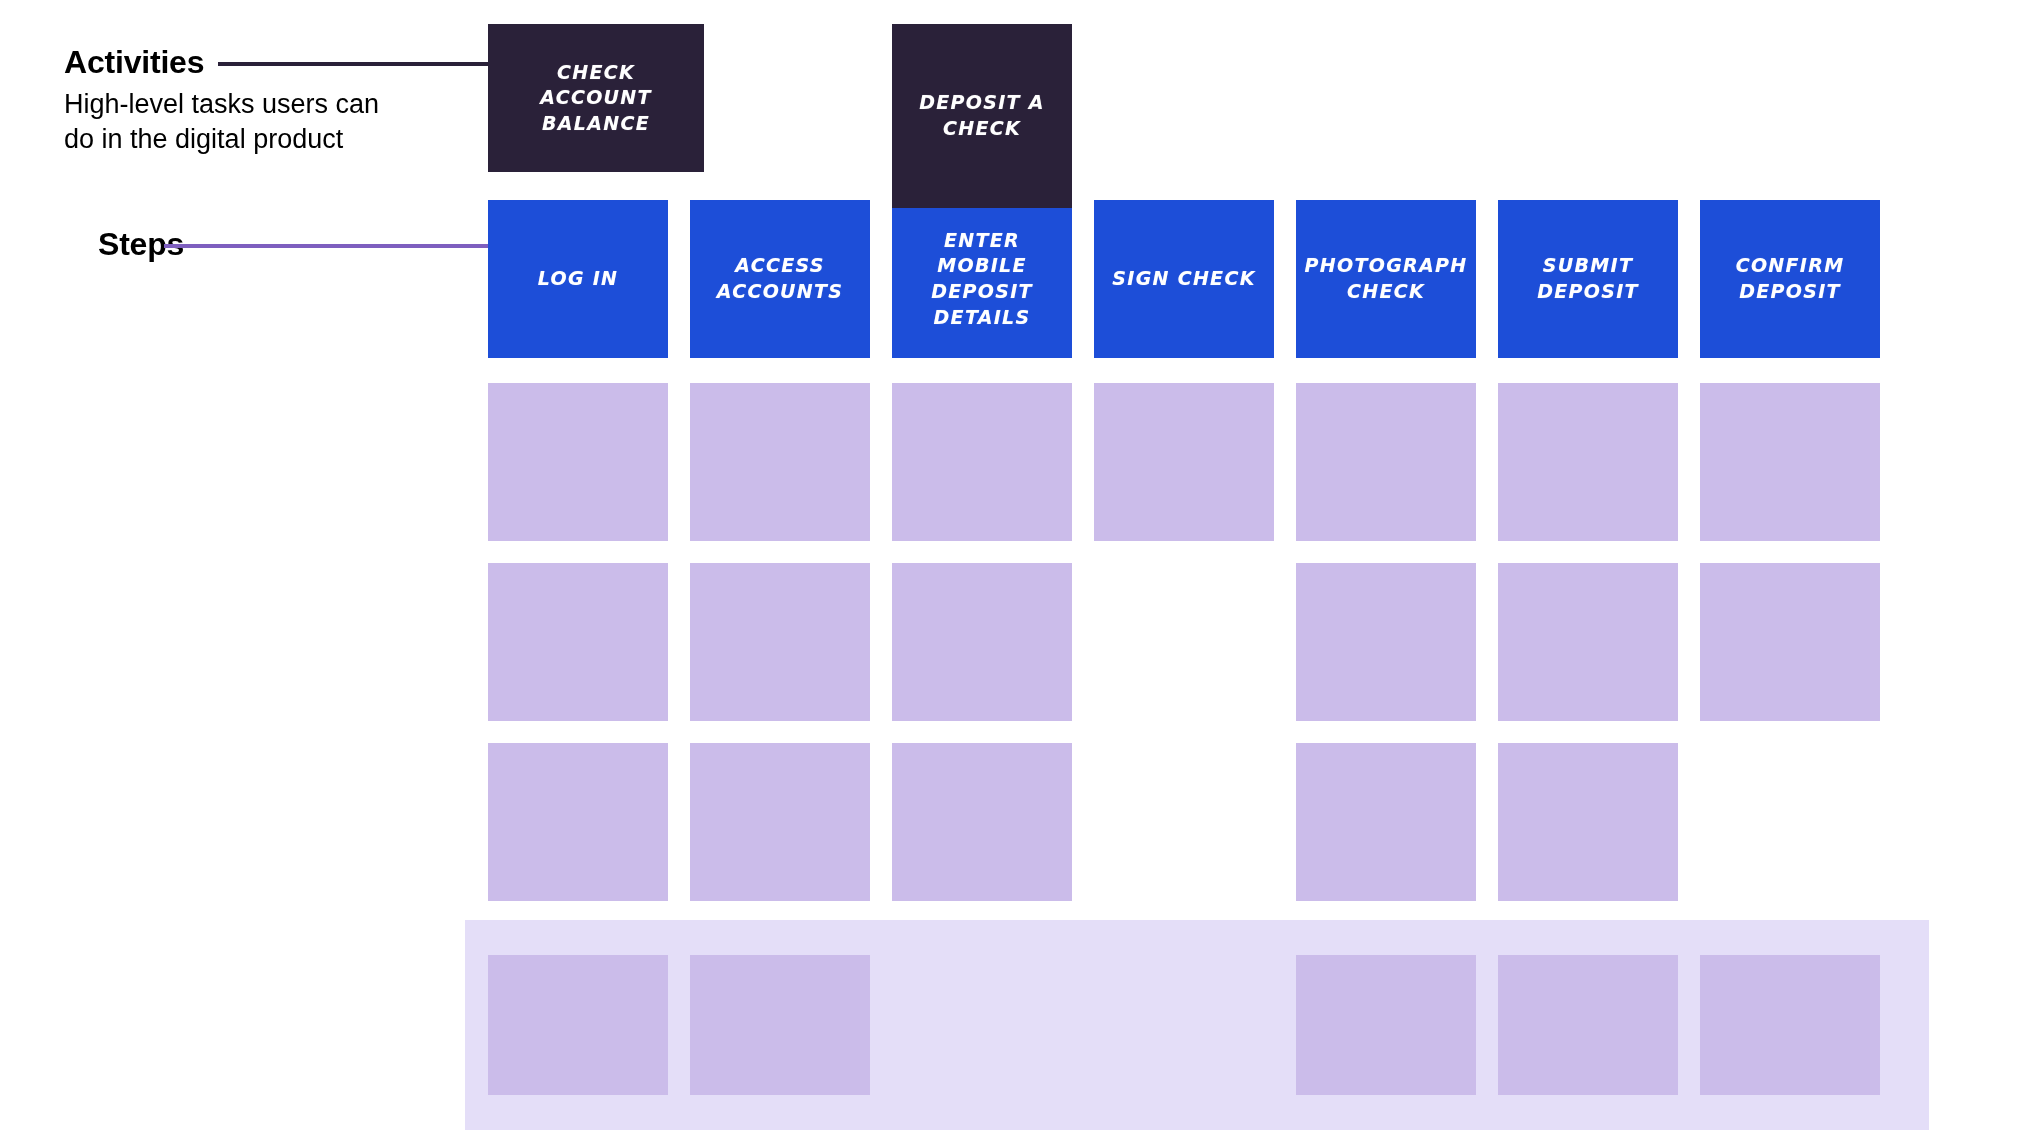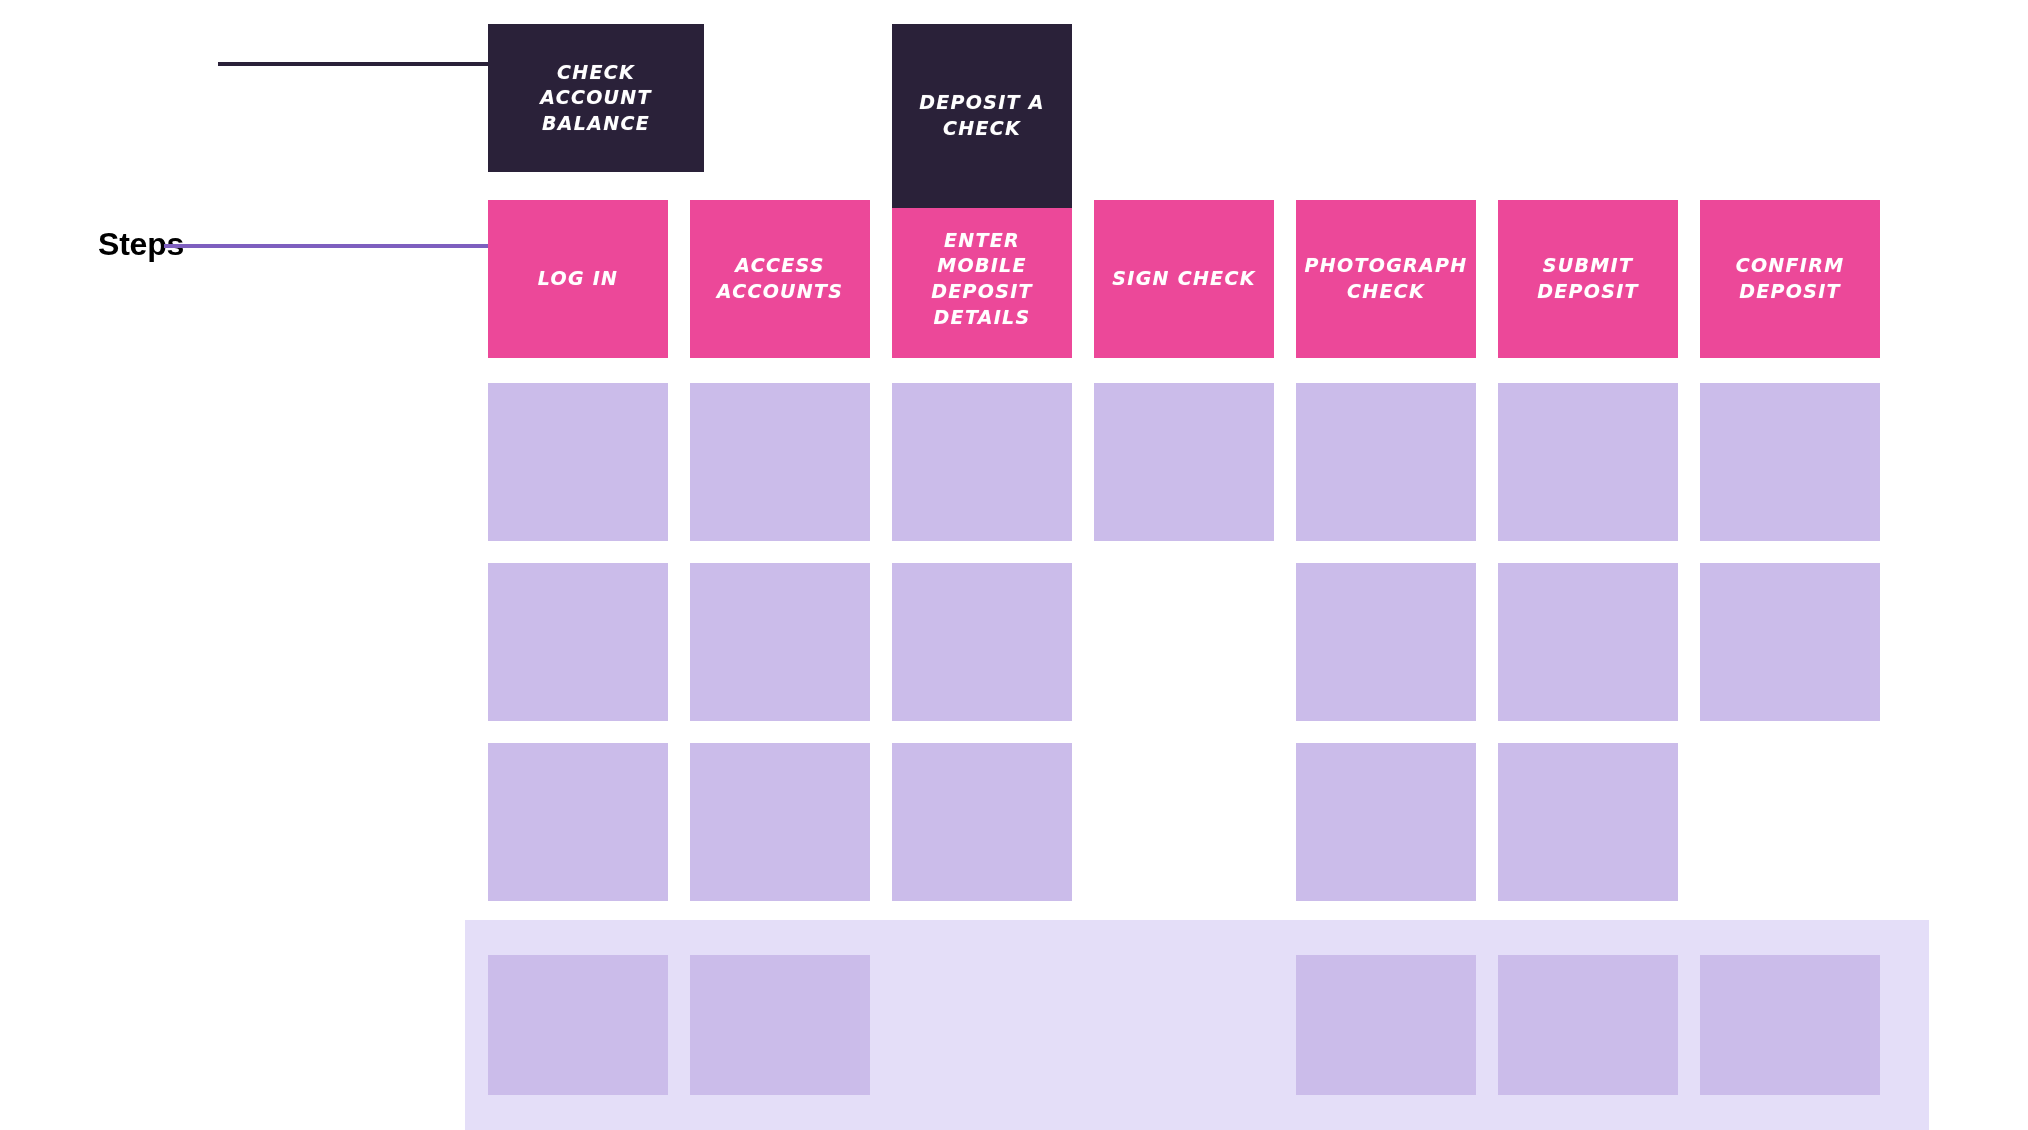--- a/index.html
+++ b/index.html
@@ -67,34 +67,39 @@
     font-size: 19px;
     line-height: 1.35;
     letter-spacing: 1.3px;
     text-transform: uppercase;
     white-space: pre-line;
     padding: 0 10px;
     text-shadow: 0 0 1px rgba(255,255,255,0.35);
   }
 
   .card.activity { background: #2A2139; }
-  .card.step     { background: #ec4899; }
+  .card.step     { background: #1d4ed8; }
   .card.detail   { background: #CBBCEA; }
 
   
   .release-band {
     position: absolute;
     background: #E4DEF8;
   }
 </style>
 </head>
 <body>
 
 <div id="canvas">
 
+  <div class="legend-block" id="legend-activities" style="top:46px;">
+    <span class="legend-title">Activities</span>
+    <div class="legend-desc">High-level tasks users can
+do in the digital product</div>
+  </div>
 
   <div class="legend-block" id="legend-steps" style="top:228px;margin-left:34px;">
     <span class="legend-title">Steps</span>
   </div>
 
   <div class="connector activities" id="connector-activities" style="left: 218px; top: 62px; width: 270px;"></div>
   <div class="connector steps" id="connector-steps" style="left: 164px; top: 244px; width: 324px;"></div>
 
   <div class="release-band" id="release-band" style="left: 465px; top: 920px; width: 1464px; height: 210px;"></div>
 

